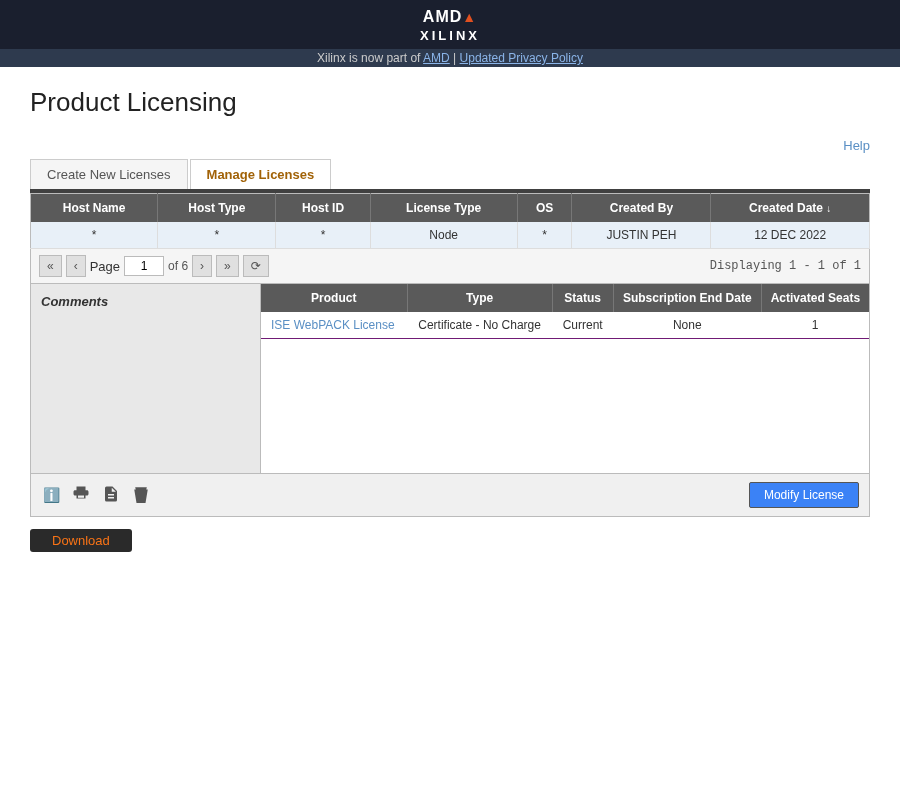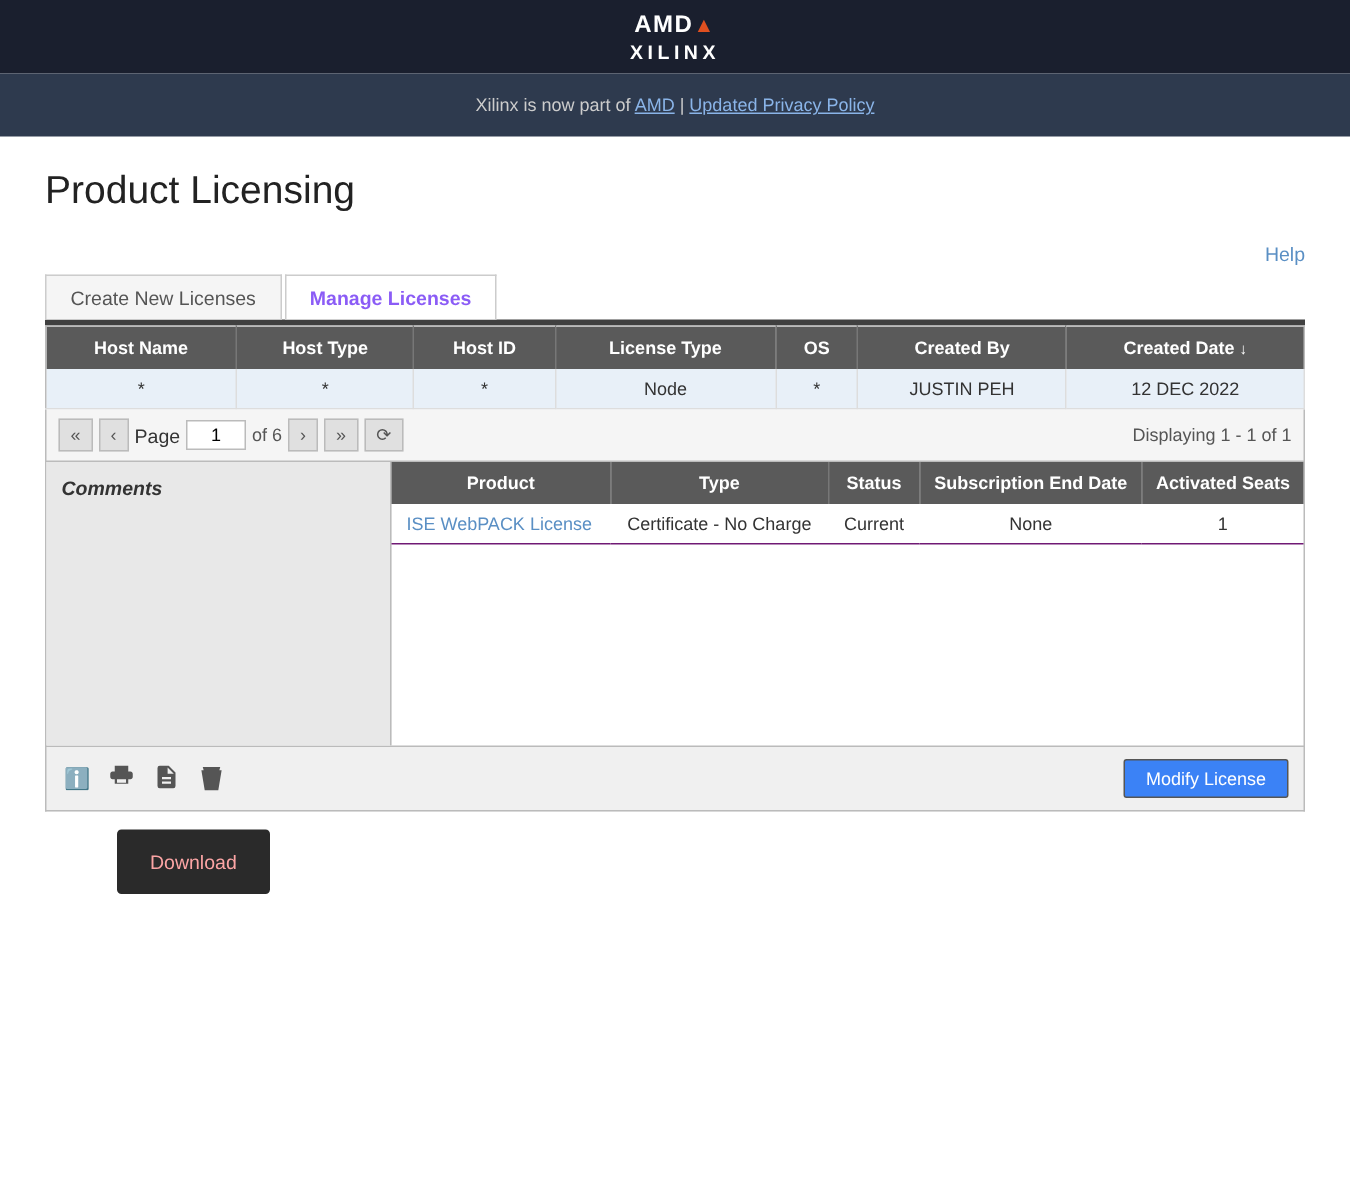--- a/index.html
+++ b/index.html
@@ -16,21 +16,21 @@
       font-size: 15px;
       font-weight: bold;
       letter-spacing: 1px;
     }
     .logo-amd span.amd { color: #fff; font-size: 16px; }
     .logo-amd span.xilinx { color: #fff; font-size: 13px; letter-spacing: 3px; }
 
     .sub-header {
       background: #2e3a4e;
       text-align: center;
-      padding: 14px;
+      padding: 2px;
       font-size: 12px;
       color: #ccc;
     }
     .sub-header a { color: #8ab4e8; text-decoration: underline; }
 
     
     .page-content { padding: 20px 30px; }
     .page-title { font-size: 26px; font-weight: normal; color: #222; margin-bottom: 20px; }
 
     .help-link { text-align: right; margin-bottom: 6px; }
@@ -42,21 +42,21 @@
       padding: 7px 16px;
       cursor: pointer;
       font-size: 13px;
       border: 1px solid #ccc;
       border-bottom: none;
       background: #f5f5f5;
       color: #555;
       margin-right: 2px;
     }
     .tab.active {
-      color: #8b5cf6;
+      color: #a16207;
       background: #fff;
       border-top: 1px solid #ccc;
       font-weight: bold;
     }
 
     
     .main-table {
       width: 100%;
       border-collapse: collapse;
       border: 1px solid #bbb;
@@ -108,21 +108,21 @@
     }
     .page-of { font-size: 12px; color: #555; }
     .page-refresh-btn {
       background: #e0e0e0;
       border: 1px solid #bbb;
       cursor: pointer;
       padding: 3px 7px;
       font-size: 12px;
       color: #555;
     }
-    .pagination-info { font-size: 12px; color: #555; }
+    .pagination-info { font-size: 12px; color: #555; font-family: Liberation Mono, monospace; }
 
     
     .bottom-section {
       display: flex;
       border: 1px solid #bbb;
       border-top: none;
       min-height: 190px;
     }
     .comments-panel {
       width: 230px;
@@ -182,28 +182,27 @@
       border: 1px solid #555;
       padding: 5px 14px;
       cursor: pointer;
       font-size: 12px;
       border-radius: 2px;
     }
 
     
     .download-btn {
       background: #2a2a2a;
-      color: #fca5a5;
+      color: #f97316;
       border: none;
-      padding: 14px 22px;
+      padding: 4px 22px;
       cursor: pointer;
       font-size: 13px;
       border-radius: 3px;
       margin-top: 12px;
-      margin-left: 48px;
     }
 
     
     .sort-arrow { font-size: 10px; }
   </style>
 </head>
 <body>
 
 <div class="top-header">
   <div class="logo-amd">

